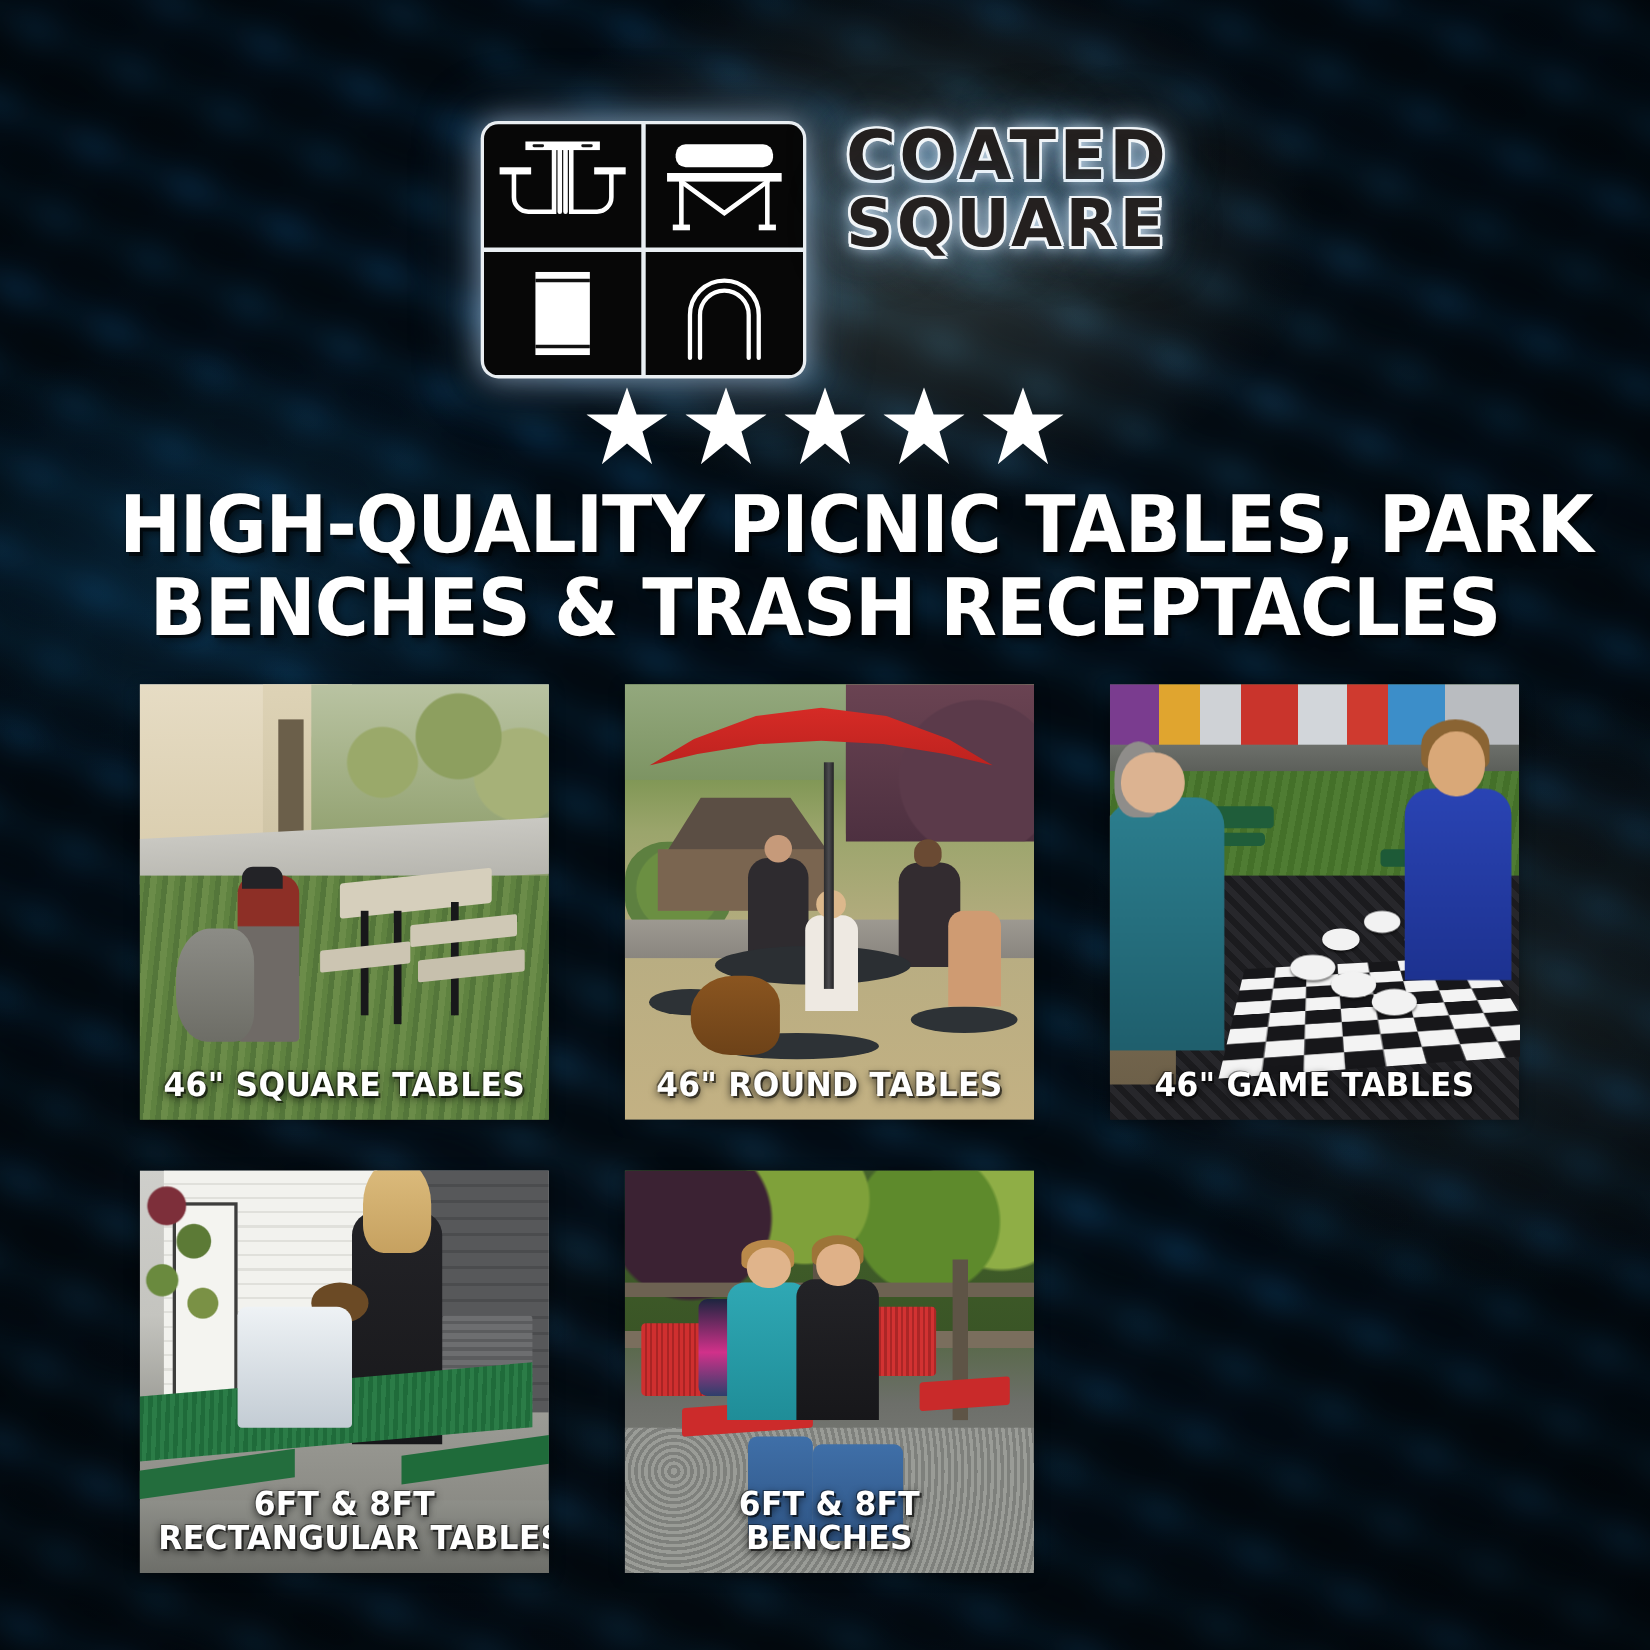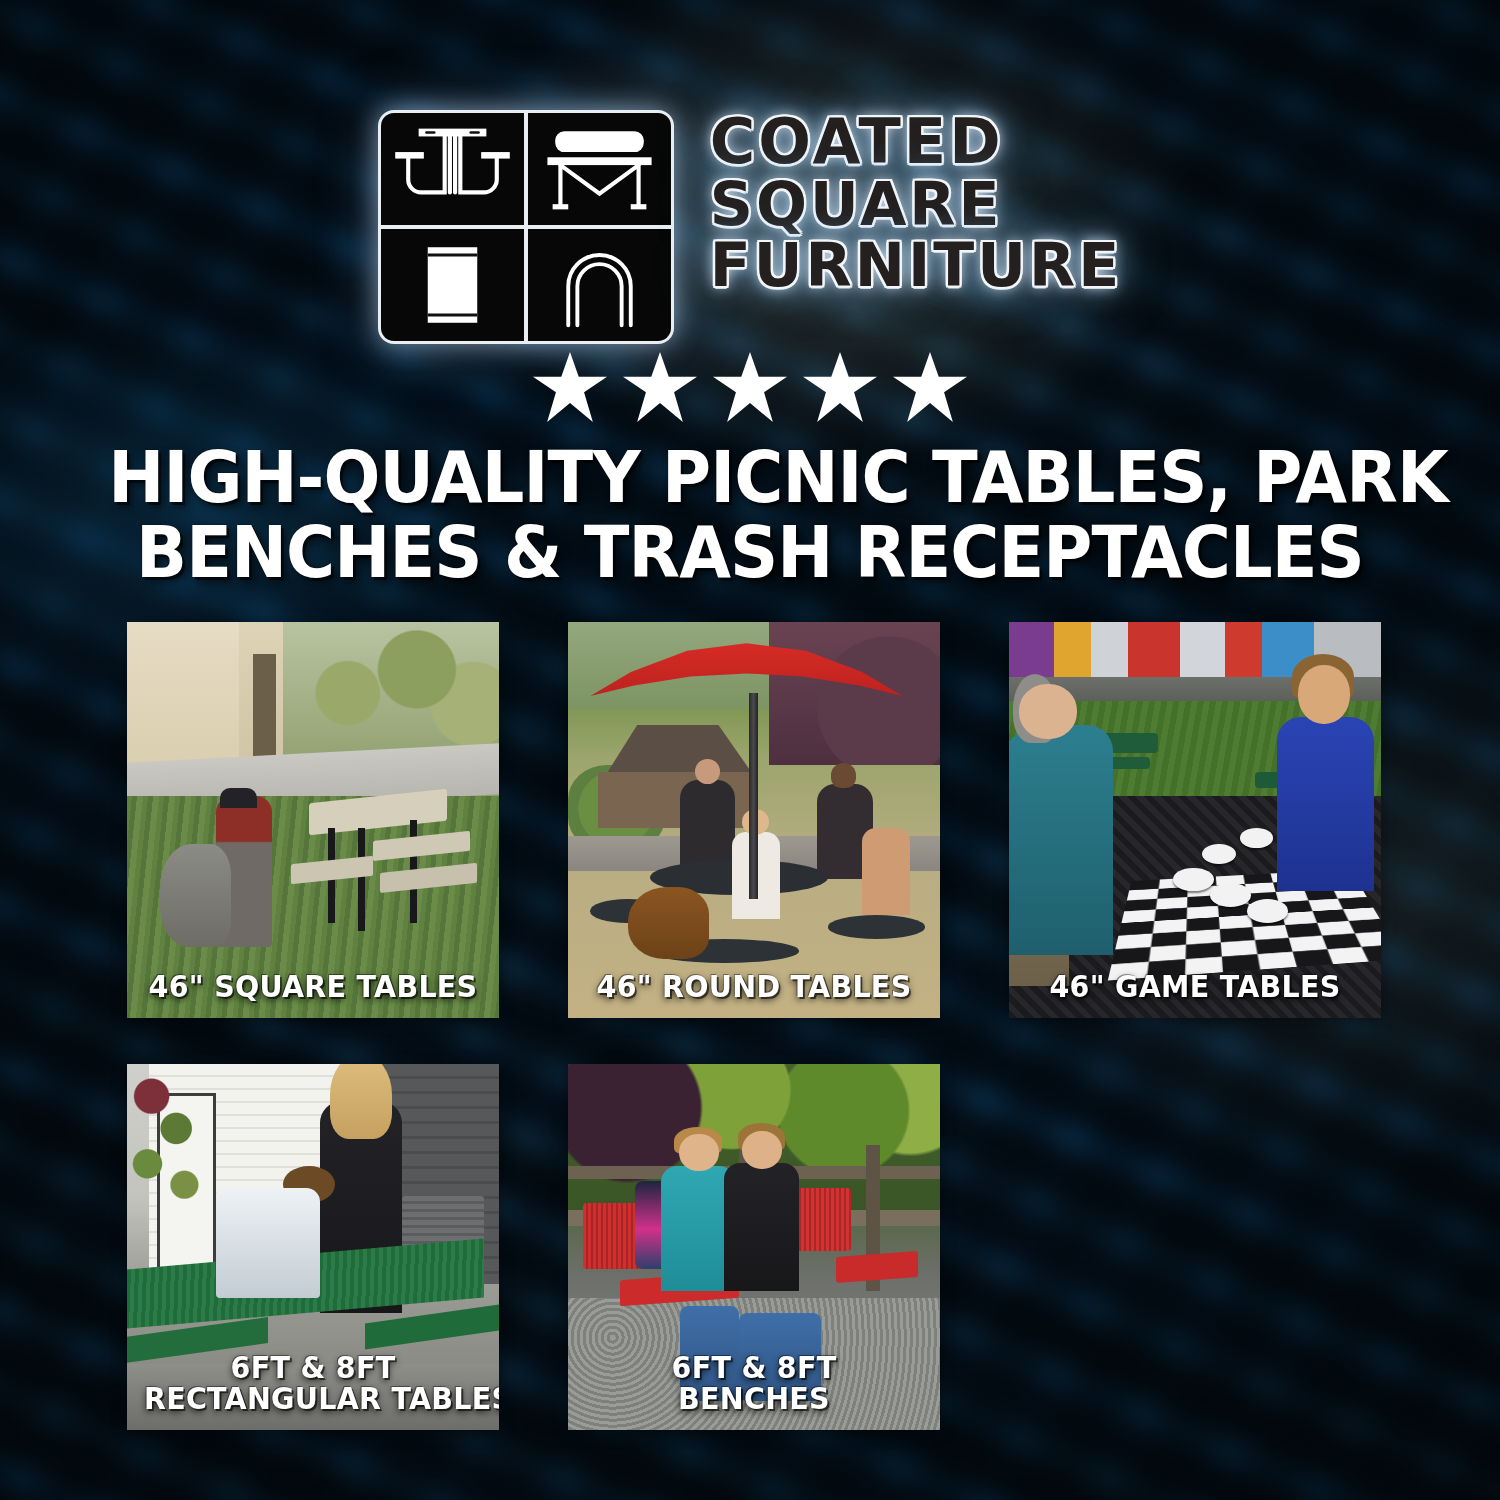--- a/index.html
+++ b/index.html
@@ -373,21 +373,20 @@
           <svg viewBox="0 0 100 86" fill="none" stroke="#fff" stroke-width="3" stroke-linecap="round">
             <path d="M26 74 V44 a24 24 0 0 1 48 0 V74"></path>
             <path d="M33 74 V44 a17 17 0 0 1 34 0 V74"></path>
           </svg>
         </div>
       </div>
 
       <div class="logo-words">
         <div class="logo-word w1">COATED</div>
         <div class="logo-word w2">SQUARE</div>
-        <div class="logo-word w3">FURNITURE</div>
       </div>
     </div>
 
     <div class="stars">
       <div class="star"></div>
       <div class="star"></div>
       <div class="star"></div>
       <div class="star"></div>
       <div class="star"></div>
     </div>

